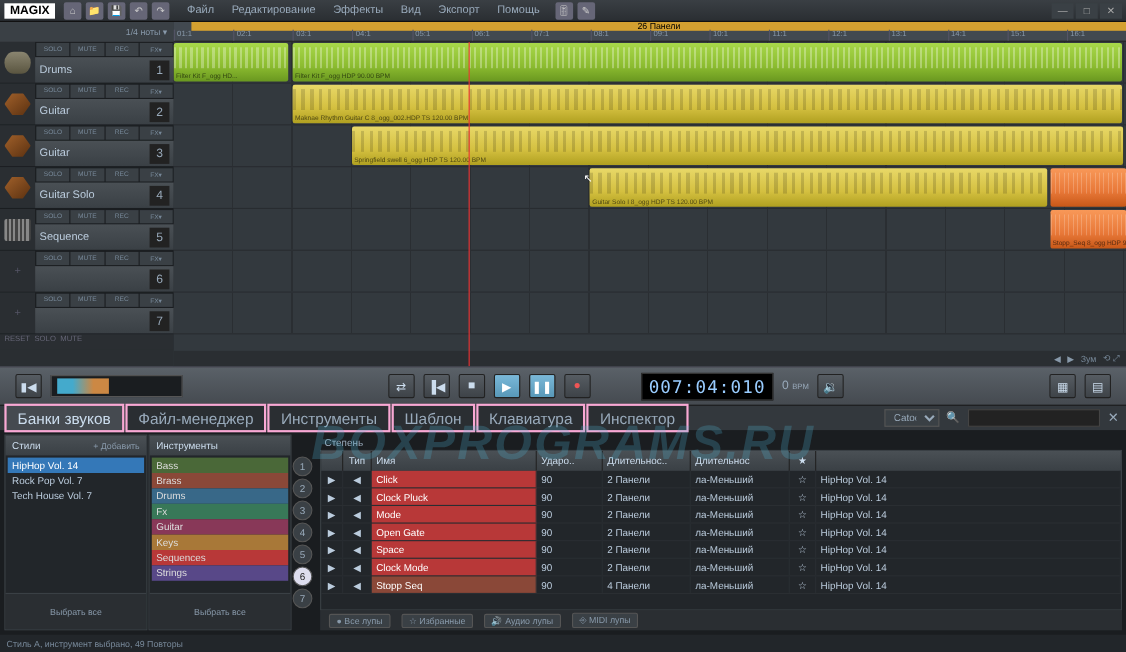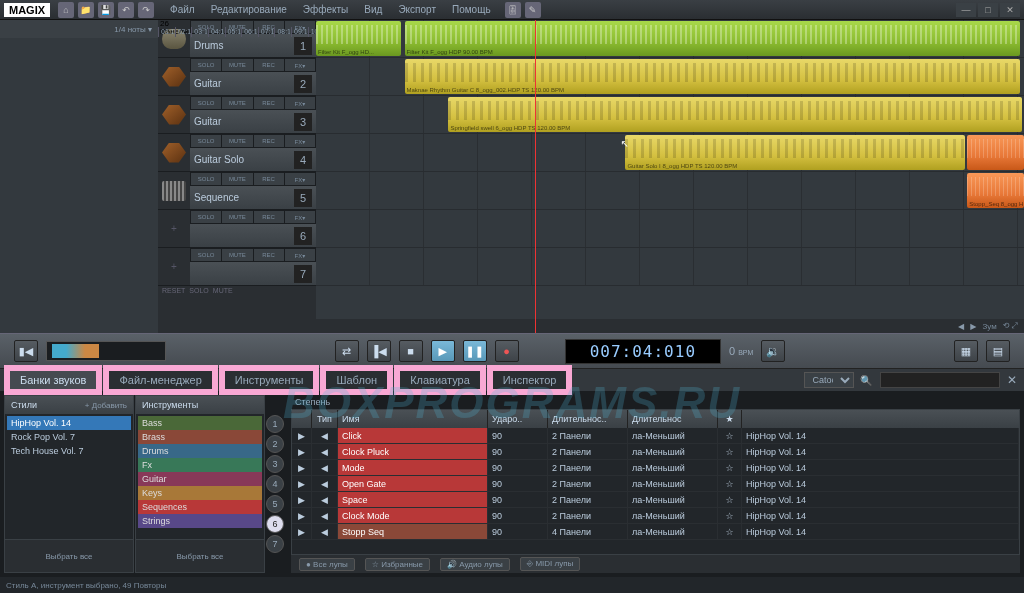--- a/index.html
+++ b/index.html
@@ -6,21 +6,21 @@
 body{width:1024px;height:593px;background:#1a1d20;overflow:hidden;font-size:10px;color:#aab}
 .top-bar{height:20px;background:linear-gradient(#3a3f44,#2a2e32);display:flex;align-items:center;padding:0 4px;border-bottom:1px solid #111}
 .logo{background:#fff;color:#000;font-weight:bold;padding:1px 5px;font-size:11px;margin-right:8px}
 .top-icons{display:flex;gap:4px;align-items:center}
 .top-icon{width:16px;height:16px;background:#667;border-radius:2px;display:flex;align-items:center;justify-content:center;font-size:9px;color:#ccc}
 .menu-bar{display:flex;gap:4px;margin-left:10px}
 .menu-item{color:#9ab;font-size:10px;padding:2px 6px;cursor:pointer}
 .win-controls{margin-left:auto;display:flex;gap:2px}
 .win-btn{width:20px;height:14px;background:#3a4045;color:#aaa;display:flex;align-items:center;justify-content:center;font-size:9px}
 
-.arranger{height:313px;background:#33393e;position:relative;display:flex;}
+.arranger{height:313px;background:#33393e;position:relative;display:flex;flex-direction:column}
 .ruler-row{height:18px;display:flex}
 .track-header-top{width:158px;background:#3a4045;display:flex;align-items:center;justify-content:flex-end;padding-right:6px;font-size:8px;color:#89a}
 .ruler{flex:1;background:#424950;position:relative;border-bottom:1px solid #222}
 .marker-bar{position:absolute;top:0;left:16px;right:0;height:8px;background:#d4a030}
 .marker-lbl{position:absolute;left:50%;transform:translateX(-50%);top:0;font-size:8px;color:#000;line-height:8px}
 .ruler-ticks{position:absolute;bottom:0;left:0;right:0;height:10px;display:flex}
 .ruler-tick{flex:1;border-left:1px solid #556;font-size:7px;color:#89a;padding-left:2px;line-height:10px}
 
 .tracks{flex:1;overflow:hidden;display:flex}
 .track-headers{width:158px;background:#2a2e32}
@@ -52,26 +52,26 @@
 .playhead{position:absolute;top:0;bottom:0;width:1px;background:#e33;left:31%;z-index:5}
 .cursor-icon{position:absolute;top:118px;left:43%;font-size:10px;color:#fff;z-index:6}
 .lanes-footer{position:absolute;bottom:0;left:0;right:0;height:14px;background:#2a2e32;display:flex;align-items:center;justify-content:flex-end;gap:6px;padding:0 6px;font-size:8px;color:#789}
 
 .transport{height:36px;background:linear-gradient(#5a6168,#454a50);display:flex;align-items:center;padding:0 14px;gap:8px;border-top:1px solid #667;border-bottom:1px solid #222}
 .overview{width:120px;height:20px;background:#1a1d20;border:1px solid #555;position:relative}
 .overview-clip{position:absolute;left:4%;top:2px;bottom:2px;width:40%;background:linear-gradient(90deg,#4ac 30%,#c84 70%)}
 .tbar-btn{width:24px;height:22px;background:linear-gradient(#565c62,#3e4348);border:1px solid #222;border-radius:2px;display:flex;align-items:center;justify-content:center;color:#cde;font-size:11px}
 .tbar-btn.active{background:linear-gradient(#7ab8d8,#5898b8);color:#fff}
 .tbar-btn.rec{color:#e55}
-.timecode{background:#000;color:#9cf;font-family:monospace;font-size:16px;padding:2px 24px;border:1px solid #333;letter-spacing:1px}
+.timecode{background:#000;color:#9cf;font-family:monospace;font-size:16px;padding:2px 6px;border:1px solid #333;letter-spacing:1px}
 .spacer{flex:1}
 
 .browser{height:224px;background:#1a1d20;display:flex;flex-direction:column}
 .tabs-row{height:22px;background:#33383d;display:flex;align-items:center;gap:1px;padding:0 4px}
-.btab{padding:3px 10px;background:#2a2e32;color:#9ab;font-size:11px;border:6px solid #f9a8d4}
+.btab{padding:3px 10px;background:#2a2e32;color:#9ab;font-size:14px;border:2px solid #f9a8d4}
 .btab.active{background:#454a50;color:#cde}
 .search-area{margin-left:auto;display:flex;align-items:center;gap:4px}
 .search-sel{background:#3a4045;border:1px solid #555;color:#9ab;font-size:9px;padding:1px 4px;width:50px}
 .search-box{width:120px;height:16px;background:#222;border:1px solid #444;position:relative}
 .search-ico{color:#789;font-size:10px;padding:0 3px}
 .close-x{width:16px;height:16px;color:#9ab;display:flex;align-items:center;justify-content:center;font-size:12px}
 
 .browser-body{flex:1;display:flex;gap:1px;padding:4px;overflow:hidden}
 .panel{background:#22262a;border:1px solid #3a4045;display:flex;flex-direction:column}
 .panel-hdr{height:18px;background:linear-gradient(#4a5055,#3a4045);display:flex;align-items:center;padding:0 6px;font-size:9px;color:#cde}

